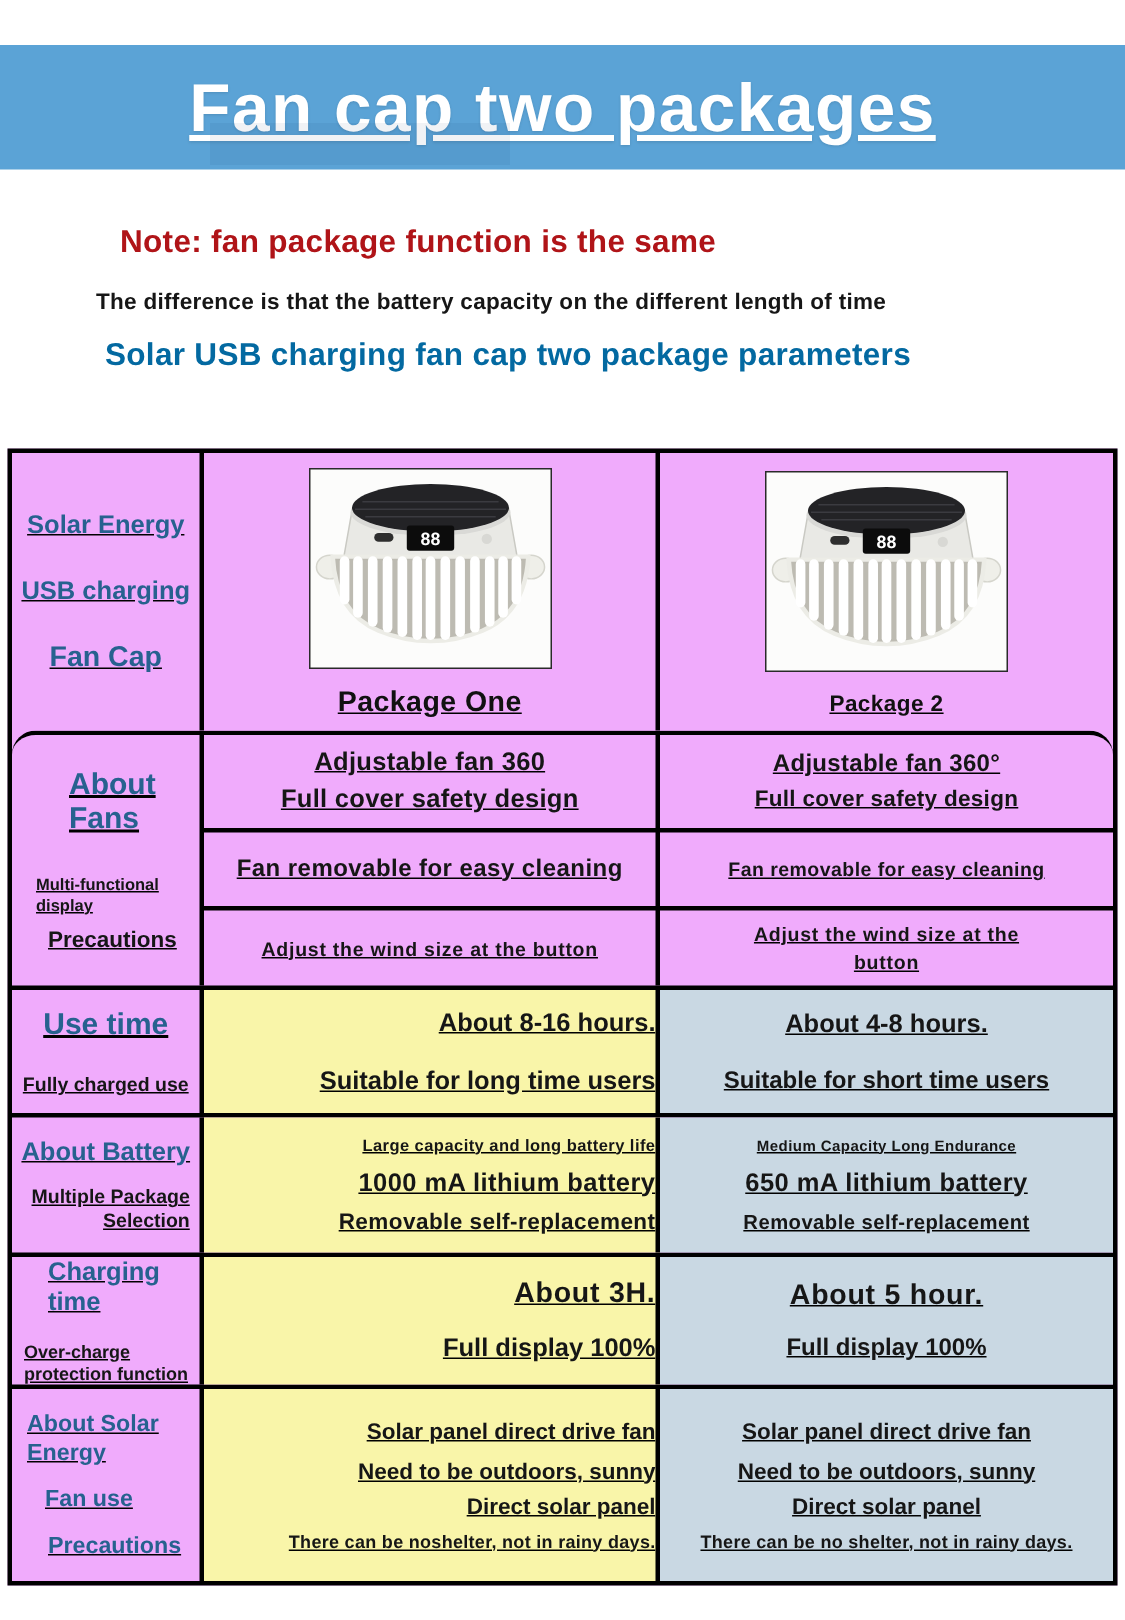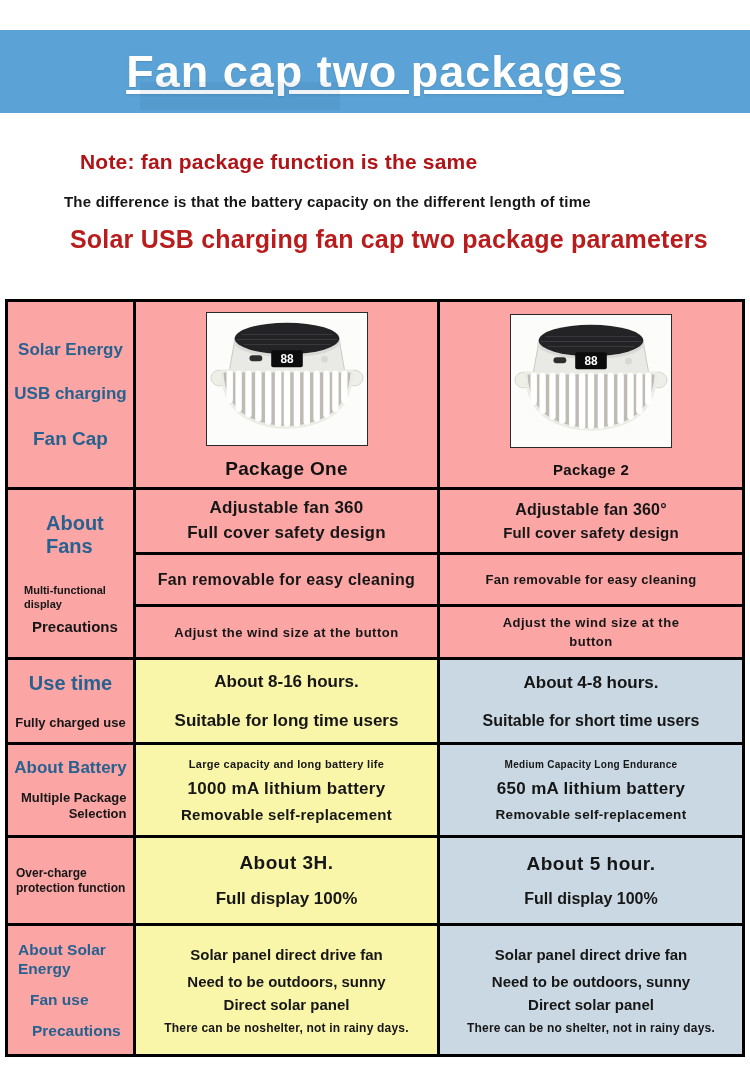--- a/index.html
+++ b/index.html
@@ -24,37 +24,37 @@
   .note{
     position:absolute;left:80px;top:150px;
     color:#b01418;font-size:21px;font-weight:bold;letter-spacing:0.2px;
   }
   .subtitle{
     position:absolute;left:64px;top:193px;
     color:#161616;font-size:15px;font-weight:bold;letter-spacing:0.2px;
   }
   .main-title{
     position:absolute;left:70px;top:225px;
-    color:#b91c1c;font-size:25px;font-weight:bold;letter-spacing:0.2px;
+    color:#0369a1;font-size:21px;font-weight:bold;letter-spacing:0.2px;
   }
   .spec-table{
     position:absolute;left:5px;top:299px;width:740px;height:758px;
-    border:3px solid #000;box-sizing:border-box;background:#fca5a5;
+    border:3px solid #000;box-sizing:border-box;background:#f0abfc;text-decoration:underline;
   }
   .row{display:grid;grid-template-columns:128px 304px 1fr;box-sizing:border-box;}
   .row + .row{border-top:3px solid #000;}
   .cell{
     box-sizing:border-box;display:flex;flex-direction:column;
     align-items:center;justify-content:center;text-align:center;
     overflow:hidden;
   }
   .bR{border-right:3px solid #000;}
   .bT2{border-top:3px solid #000;}
   .row-header{height:185px;}
-  .sec-fans{height:170px;grid-template-rows:62px 52px 1fr;}
+  .sec-fans{height:170px;grid-template-rows:62px 52px 1fr;border-radius:16px;}
   .row-use{height:85px;}
   .row-batt{height:93px;}
   .row-chg{height:88px;}
   .row-solar{height:131px;}
 
   .blue{color:#27618f;}
   .dk{color:#161616;}
   .b{font-weight:bold;}
 
   
@@ -76,21 +76,21 @@
   .fans-sub2{font-size:15px;margin-top:7px;margin-left:12px;}
   .f-line1{font-size:17px;line-height:1.45;letter-spacing:0.2px;}
   .f-line1-sm{font-size:15px;line-height:1.5;letter-spacing:0.2px;}
   .deg{font-size:16px;}
   .f-r2{font-size:16px;letter-spacing:0.3px;}
   .f-r2-sm{font-size:13px;letter-spacing:0.3px;}
   .f-r3{font-size:13px;letter-spacing:0.5px;}
   .f-r3-wrap{font-size:13px;letter-spacing:0.5px;max-width:205px;line-height:1.5;}
 
   
-  .cell-yellow{background:#f9f5a9;}
+  .cell-yellow{background:#f9f5a9;align-items:flex-end;}
   .cell-blue{background:#c9d8e3;}
 
   
   .use-left{gap:20px;}
   .use-title{font-size:20px;}
   .use-sub{font-size:13px;}
   .use-l1{font-size:17px;}
   .use-l2{font-size:17px;margin-top:19px;}
   .use-r1{font-size:17px;}
   .use-r2{font-size:16px;margin-top:19px;}
@@ -270,20 +270,21 @@
     </div>
     <div class="cell cell-blue">
       <span class="dk b batt-s2">Medium Capacity Long Endurance</span>
       <span class="dk b batt-m">650 mA lithium battery</span>
       <span class="dk b batt-b2">Removable self-replacement</span>
     </div>
   </div>
 
   <div class="row row-chg">
     <div class="cell bR chg-left">
+      <span class="blue b chg-title">Charging time</span>
       <span class="dk b chg-sub">Over-charge protection function</span>
     </div>
     <div class="cell bR cell-yellow">
       <span class="dk b chg-l1">About 3H.</span>
       <span class="dk b chg-l2">Full display 100%</span>
     </div>
     <div class="cell cell-blue">
       <span class="dk b chg-l1">About 5 hour.</span>
       <span class="dk b chg-r2">Full display 100%</span>
     </div>

